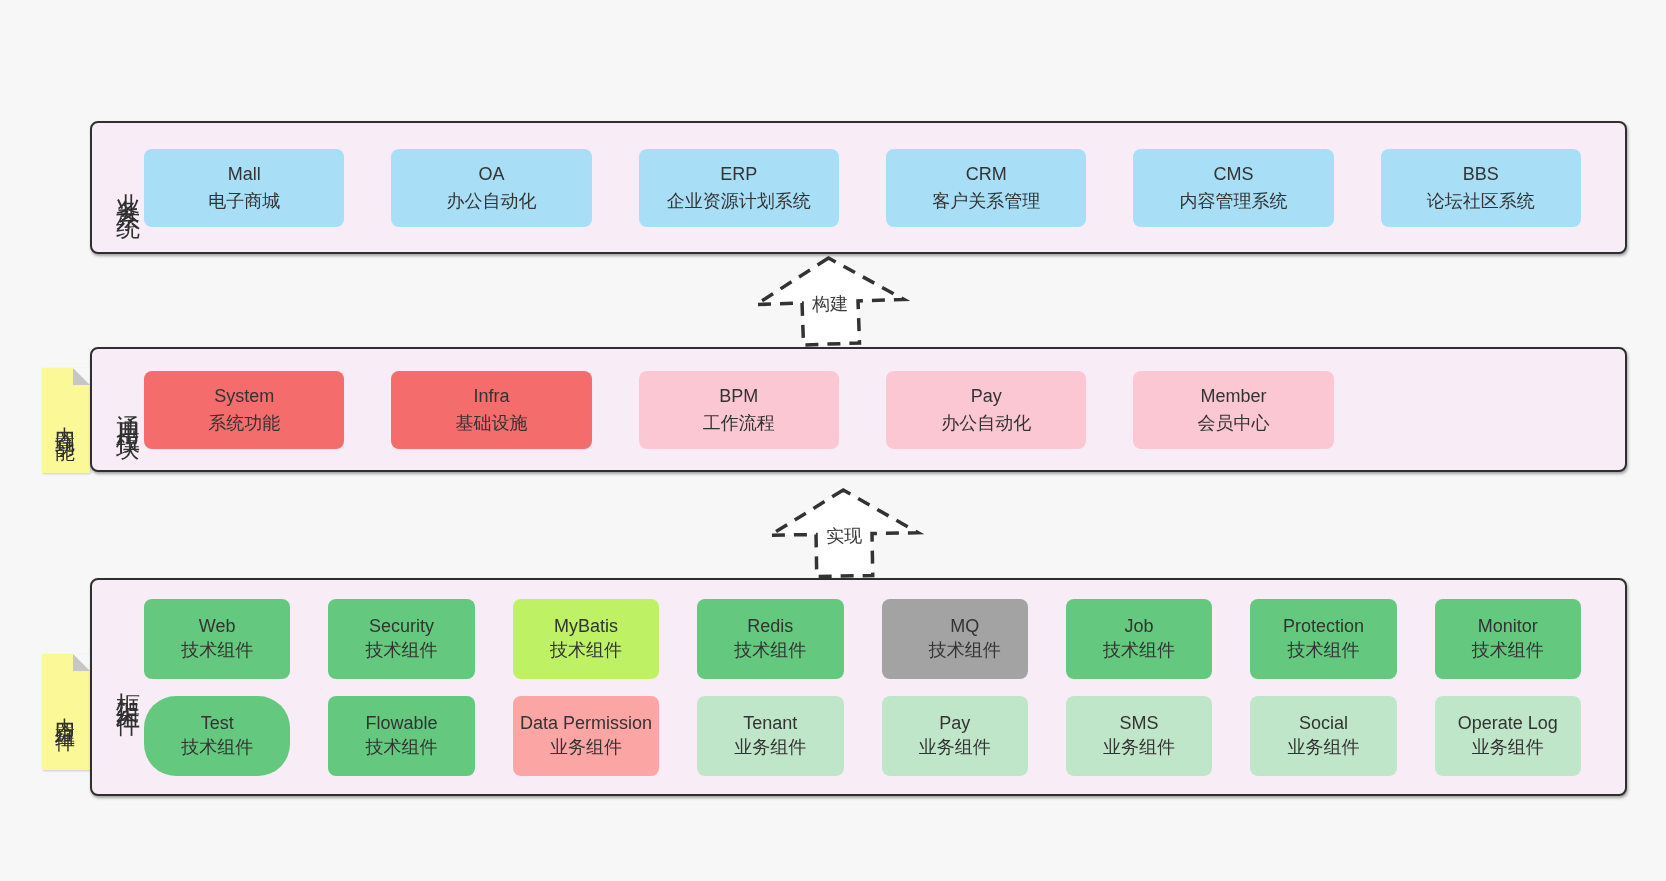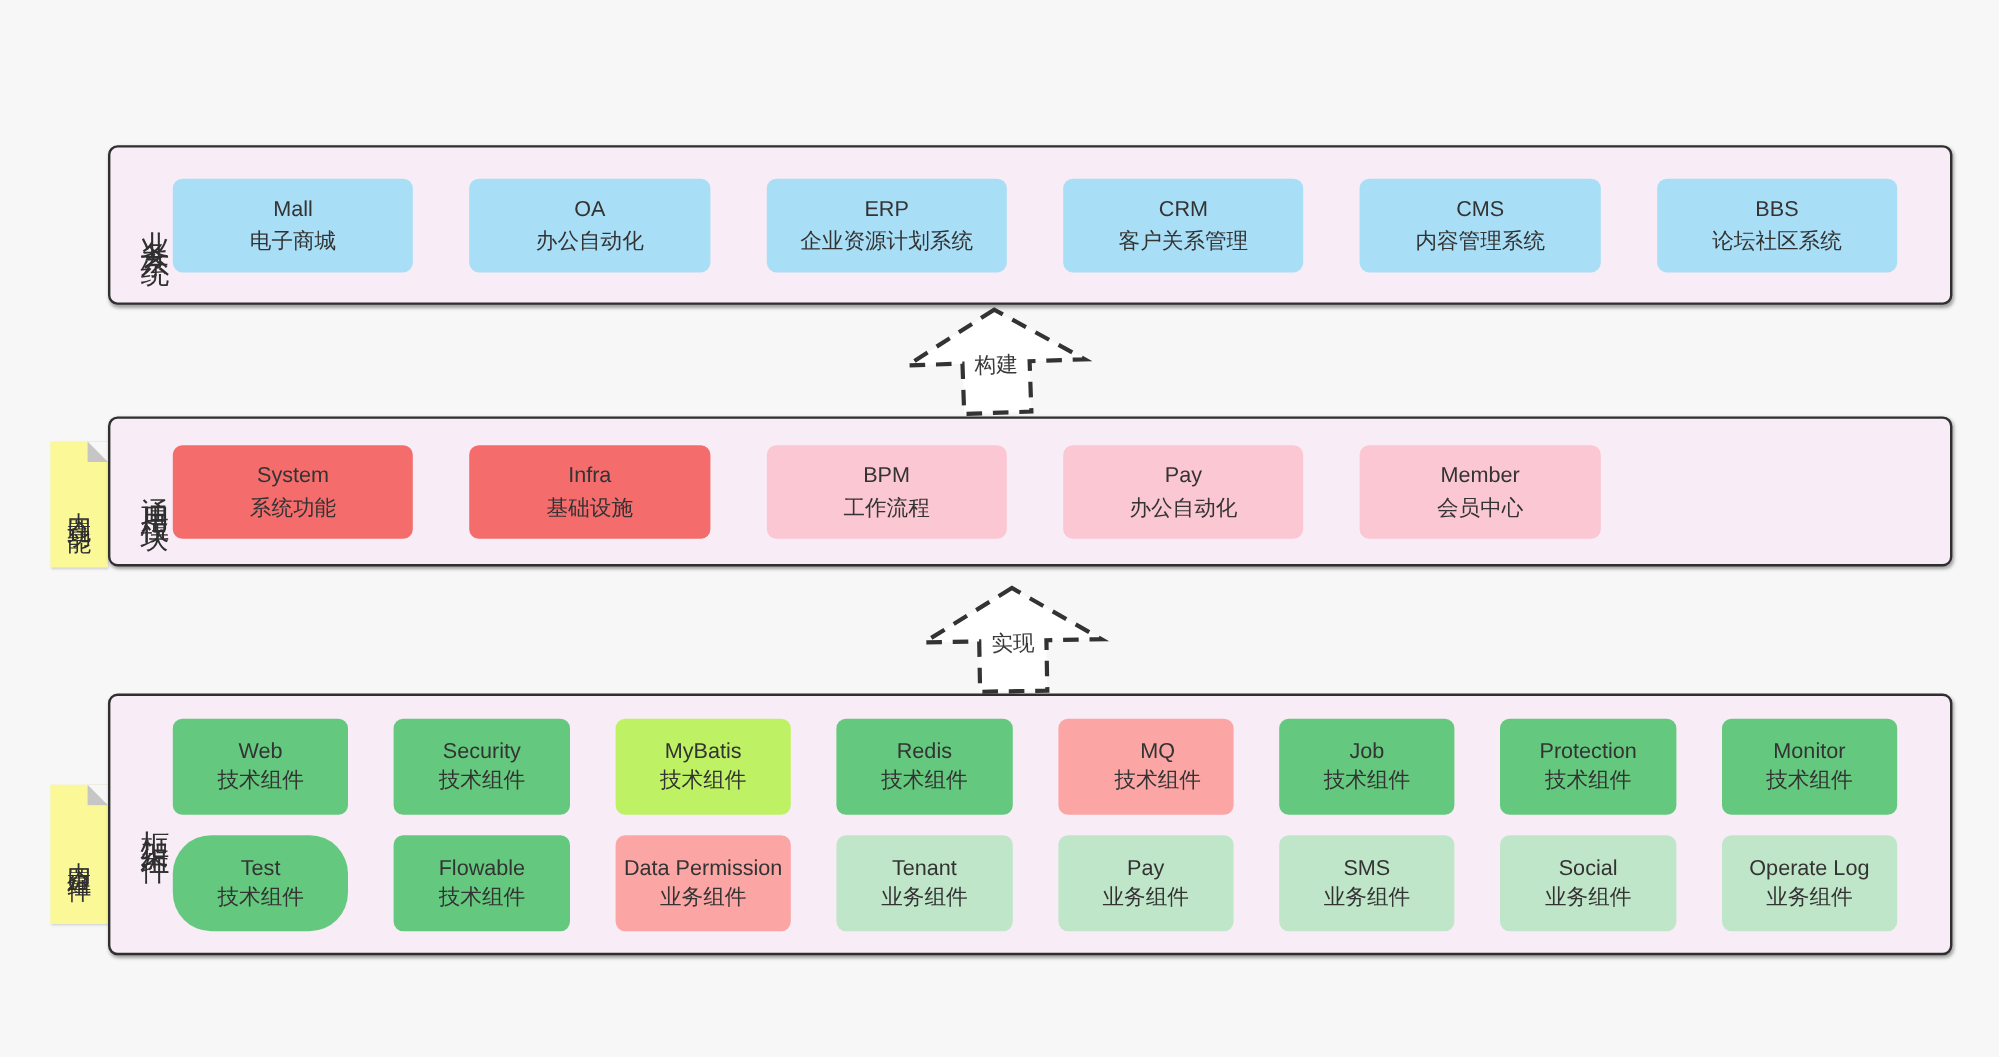--- a/index.html
+++ b/index.html
@@ -215,21 +215,21 @@
           <div class="box-subtitle">技术组件</div>
         </div>
         <div class="box" style="background: #bef264;">
           <div class="box-title">MyBatis</div>
           <div class="box-subtitle">技术组件</div>
         </div>
         <div class="box" style="background: rgb(100, 201, 126);">
           <div class="box-title">Redis</div>
           <div class="box-subtitle">技术组件</div>
         </div>
-        <div class="box" style="background: #fca5a5; padding-left: 24px;">
+        <div class="box" style="background: #a3a3a3; padding-left: 24px;">
           <div class="box-title">MQ</div>
           <div class="box-subtitle">技术组件</div>
         </div>
         <div class="box" style="background: rgb(100, 201, 126);">
           <div class="box-title">Job</div>
           <div class="box-subtitle">技术组件</div>
         </div>
         <div class="box" style="background: rgb(100, 201, 126);">
           <div class="box-title">Protection</div>
           <div class="box-subtitle">技术组件</div>

